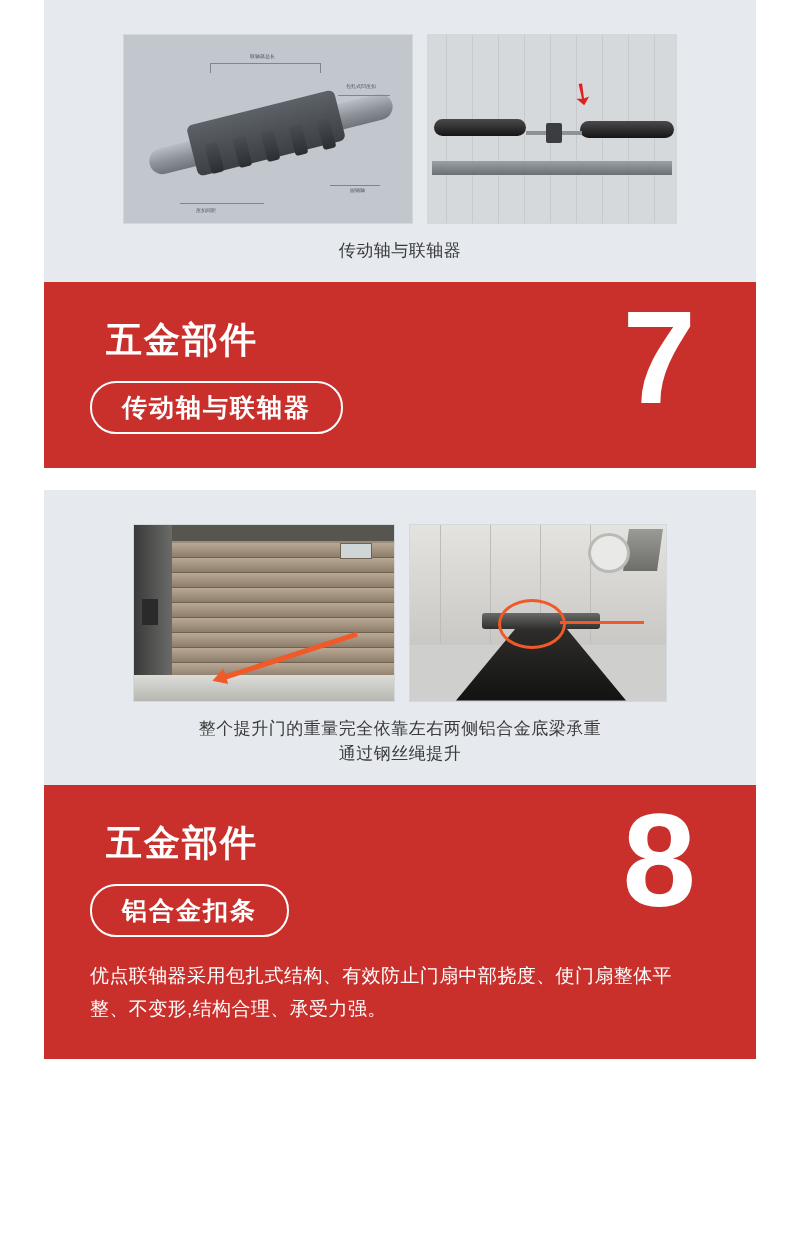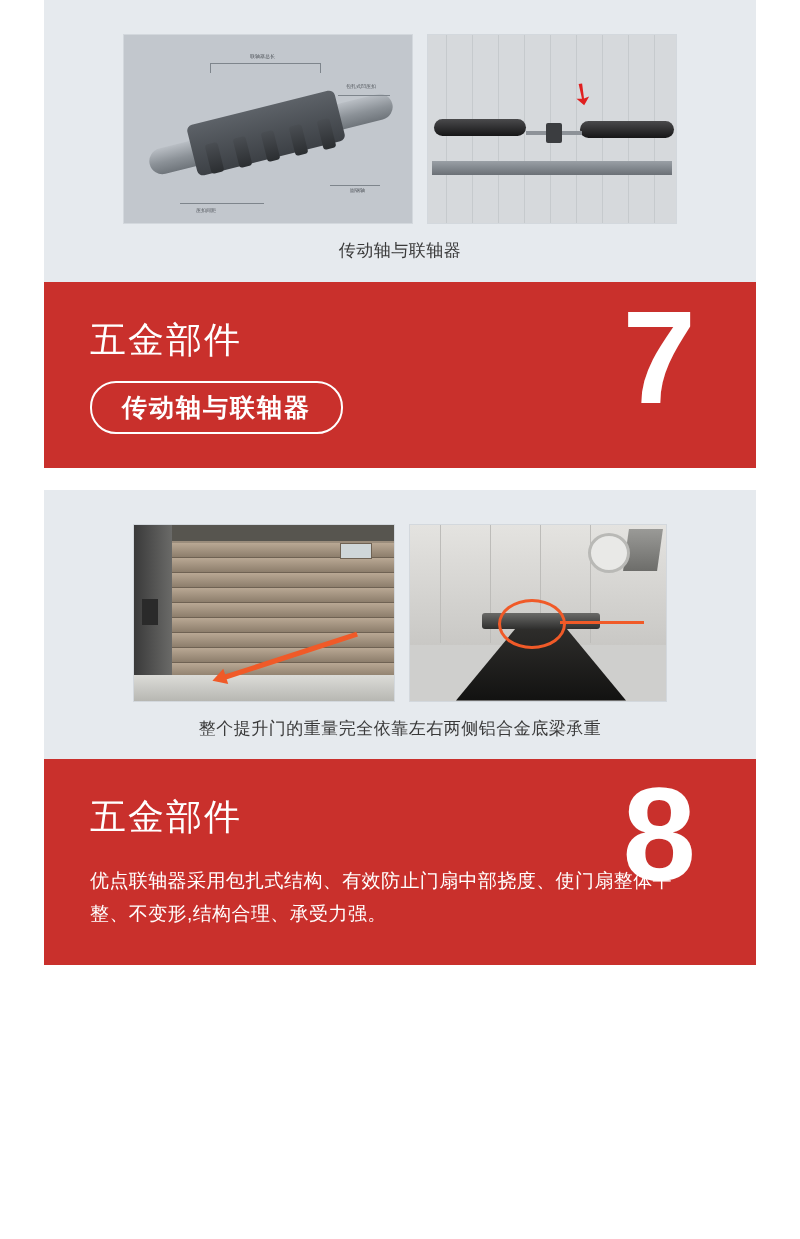--- a/index.html
+++ b/index.html
@@ -70,23 +70,23 @@
     right: 60px;
     top: 10px;
     font-size: 132px;
     line-height: 1;
     font-weight: bold;
     color: #ffffff;
     font-family: "Liberation Sans", sans-serif;
   }
   .panel-title {
     font-size: 36px;
-    font-weight: normal;
+    font-weight: bold;
     letter-spacing: 2px;
-    margin: 4px 0 16px 0;
+    margin: 4px 0 16px 16px;
     position: relative;
     z-index: 2;
   }
   .pill {
     display: inline-block;
     border: 2px solid #ffffff;
     border-radius: 26px;
     padding: 8px 30px;
     font-size: 25px;
     font-weight: bold;
@@ -419,23 +419,25 @@
           <div class="alu-bar"></div>
           <div class="plate"></div>
           <div class="roller"></div>
           <div class="circle-mark" style="left:88px; top:74px; width:62px; height:44px;"></div>
           <div class="line-mark" style="left:150px; top:96px; width:84px;"></div>
         </div>
 
       </div>
       <div class="caption">
         <div>整个提升门的重量完全依靠左右两侧铝合金底梁承重</div>
+        <div>通过钢丝绳提升</div>
       </div>
     </div>
 
     <div class="red-panel">
       <div class="big-number">8</div>
       <div class="panel-title">五金部件</div>
+      <div><span class="pill">铝合金扣条</span></div>
       <div class="panel-desc">优点联轴器采用包扎式结构、有效防止门扇中部挠度、使门扇整体平整、不变形,结构合理、承受力强。</div>
     </div>
 
   </div>
 </div>
 
 </body></html>

